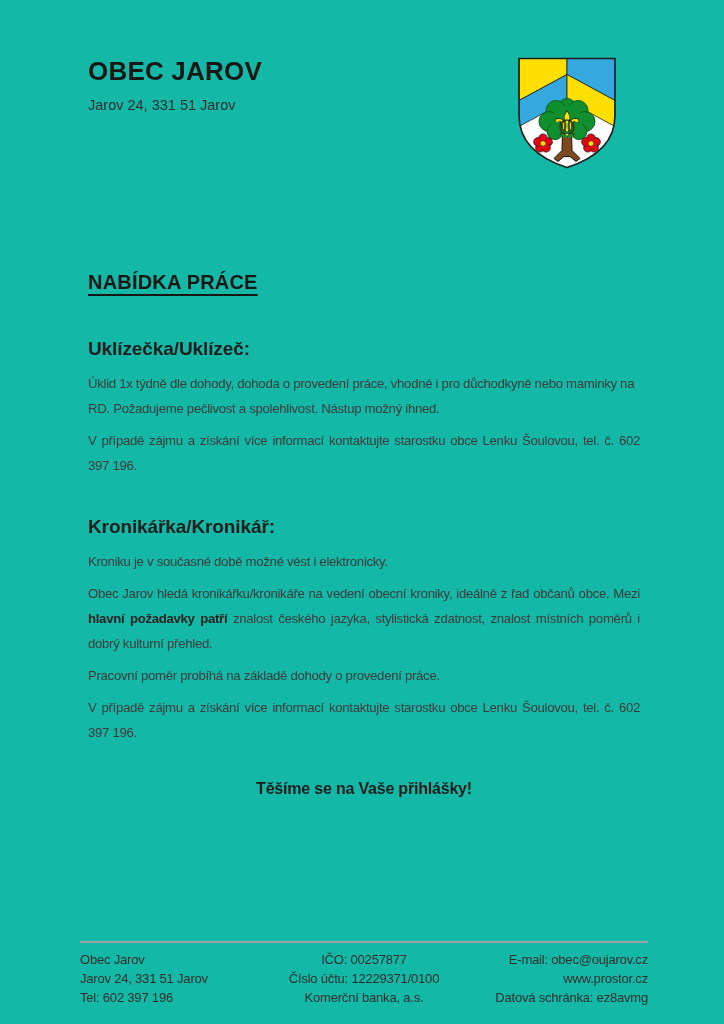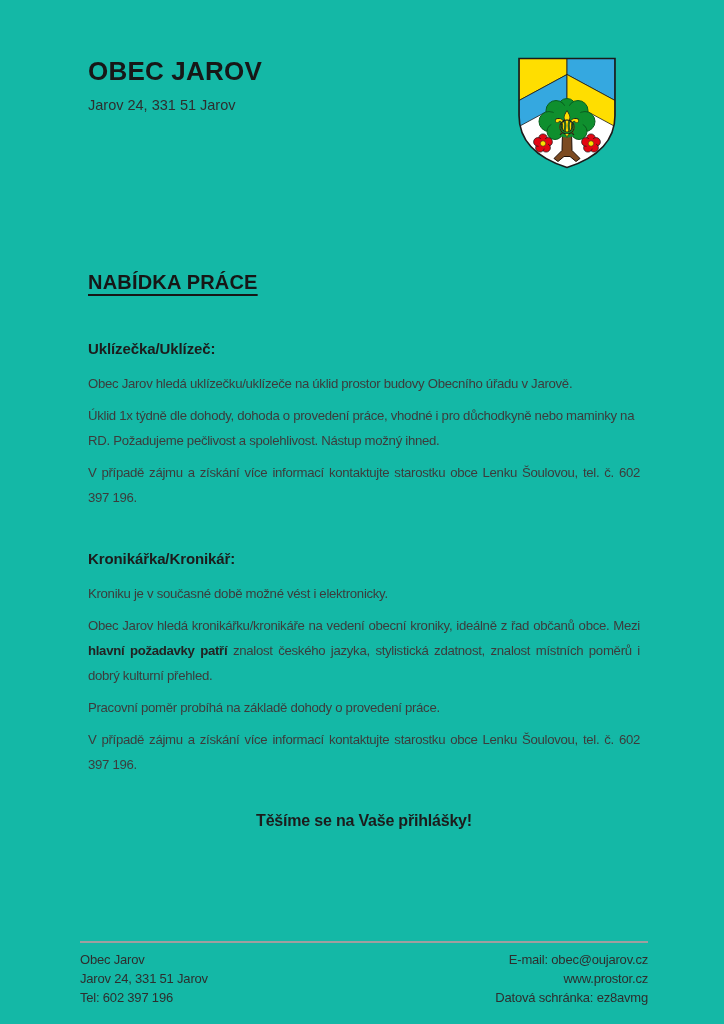--- a/index.html
+++ b/index.html
@@ -23,21 +23,21 @@
   .content{position:absolute;left:88px;top:240px;width:552px;margin-top:30px;}
   .doc-title{
     margin:0 0 0 0;font-size:20px;line-height:24px;font-weight:bold;color:#161616;
     letter-spacing:0.2px;
     text-decoration:underline;text-decoration-thickness:1.5px;text-underline-offset:5px;
     display:inline-block;
   }
   .section-1{margin-top:46px;}
   .section-2{margin-top:40px;}
   h3.sec-heading{
-    margin:0 0 13px 0;font-size:15px;line-height:18px;font-weight:bold;color:#1c1c1c;
+    margin:0 0 13px 0;font-size:19px;line-height:18px;font-weight:bold;color:#1c1c1c;
     letter-spacing:-0.1px;
   }
   p.body-p{
     margin:0 0 7px 0;font-size:13.2px;line-height:25px;
     letter-spacing:-0.3px;color:#3c3c3c;text-align:left;
   }
   p.just{text-align:justify;}
   .inline-bold{font-weight:bold;color:#222222;}
   p.closing{
     margin:34px 0 0 0;font-size:16px;line-height:20px;font-weight:bold;
@@ -121,21 +121,20 @@
 
       <path d="M3,3 H99 V60 C99 88 79 103 51 112 C23 103 3 88 3 60 Z" fill="none" stroke="#1a1a1a" stroke-width="1.6"></path>
     </svg>
   </div>
 
   <div class="content">
     <h2 class="doc-title">NABÍDKA PRÁCE</h2>
 
     <div class="section-1">
       <h3 class="sec-heading">Uklízečka/Uklízeč:</h3>
-      <p class="body-p">Obec Jarov hledá uklízečku/uklízeče na úklid prostor budovy Obecního úřadu v Jarově.</p>
       <p class="body-p">Úklid 1x týdně dle dohody, dohoda o provedení práce, vhodné i pro důchodkyně nebo maminky na RD. Požadujeme pečlivost a spolehlivost. Nástup možný ihned.</p>
       <p class="body-p just">V případě zájmu a získání více informací kontaktujte starostku obce Lenku Šoulovou, tel. č. 602 397 196.</p>
     </div>
 
     <div class="section-2">
       <h3 class="sec-heading">Kronikářka/Kronikář:</h3>
       <p class="body-p">Kroniku je v současné době možné vést i elektronicky.</p>
       <p class="body-p just"><span>Obec Jarov hledá kronikářku/kronikáře na vedení obecní kroniky, ideálně z řad občanů obce. Mezi </span><span class="inline-bold">hlavní požadavky patří</span><span> znalost českého jazyka, stylistická zdatnost, znalost místních poměrů i dobrý kulturní přehled.</span></p>
       <p class="body-p">Pracovní poměr probíhá na základě dohody o provedení práce.</p>
       <p class="body-p just">V případě zájmu a získání více informací kontaktujte starostku obce Lenku Šoulovou, tel. č. 602 397 196.</p>
@@ -143,20 +142,25 @@
 
     <p class="closing">Těšíme se na Vaše přihlášky!</p>
   </div>
 
   <div class="footer">
     <div class="f-col f-left">
       <div>Obec Jarov</div>
       <div>Jarov 24, 331 51 Jarov</div>
       <div>Tel: 602 397 196</div>
     </div>
+    <div class="f-col f-center">
+      <div>IČO: 00257877</div>
+      <div>Číslo účtu: 12229371/0100</div>
+      <div>Komerční banka, a.s.</div>
+    </div>
     <div class="f-col f-right">
       <div>E-mail: obec@oujarov.cz</div>
       <div>www.prostor.cz</div>
       <div>Datová schránka: ez8avmg</div>
     </div>
   </div>
 
 </div>
 
 </body></html>

